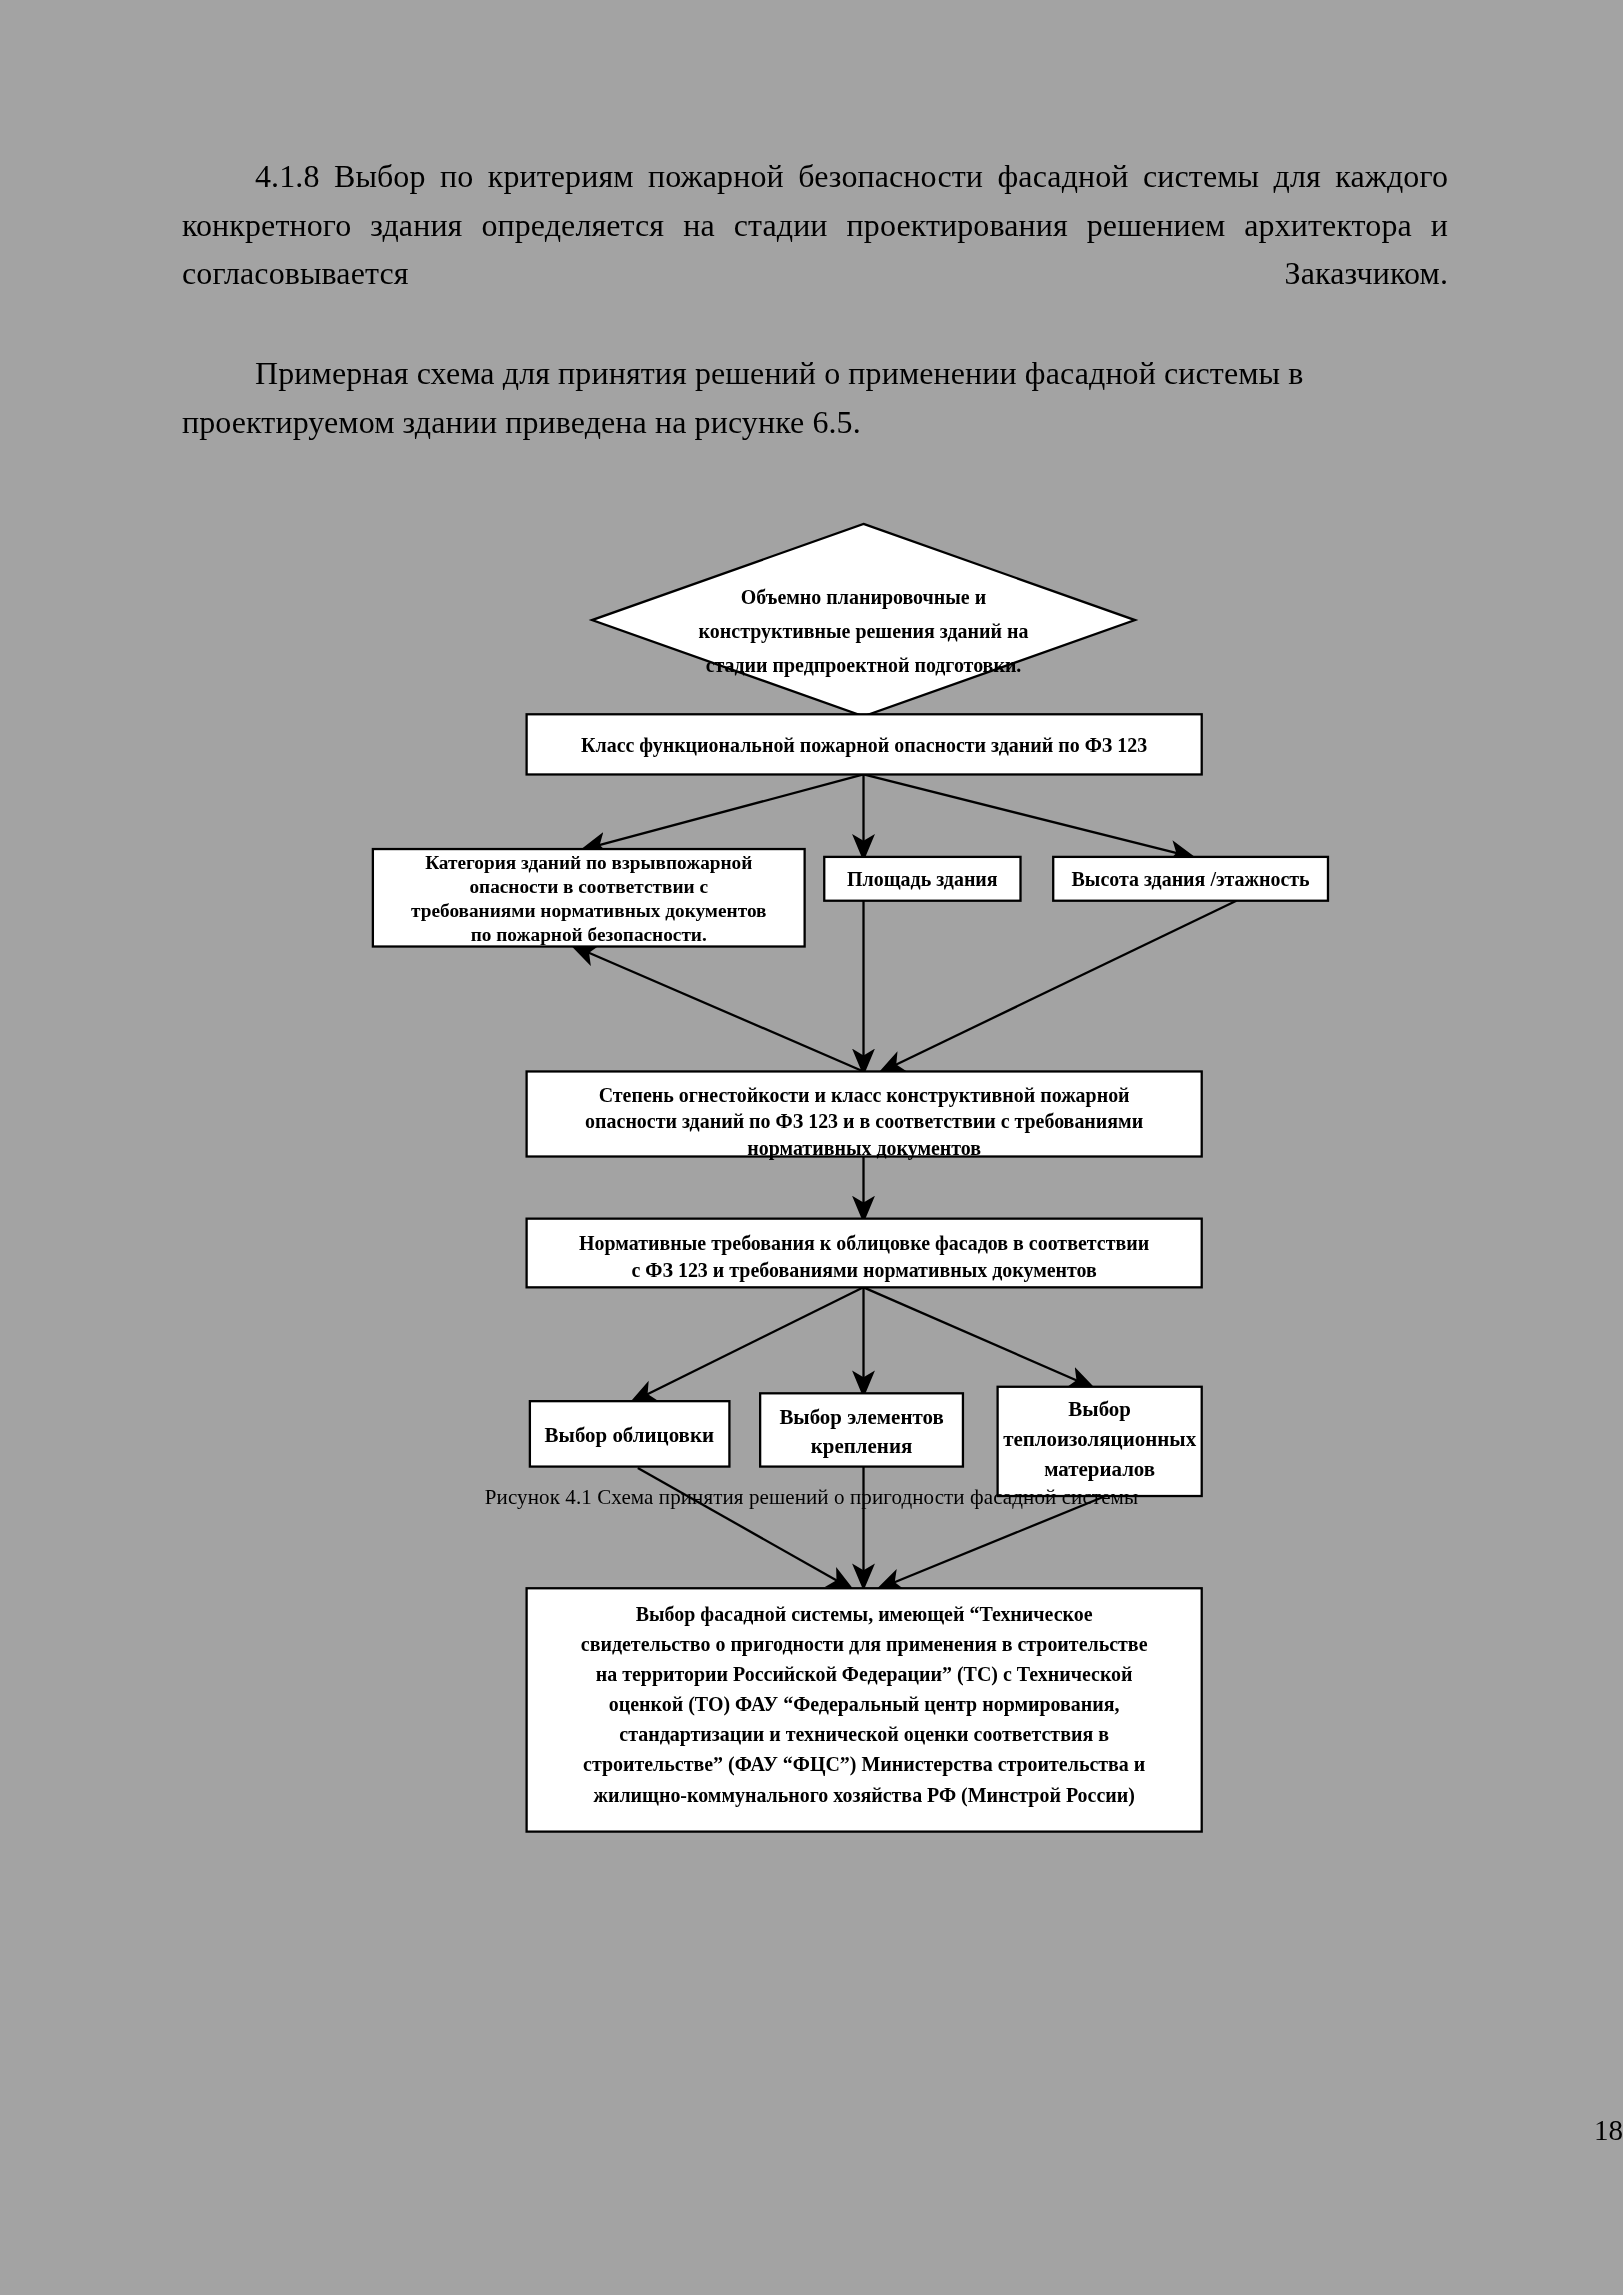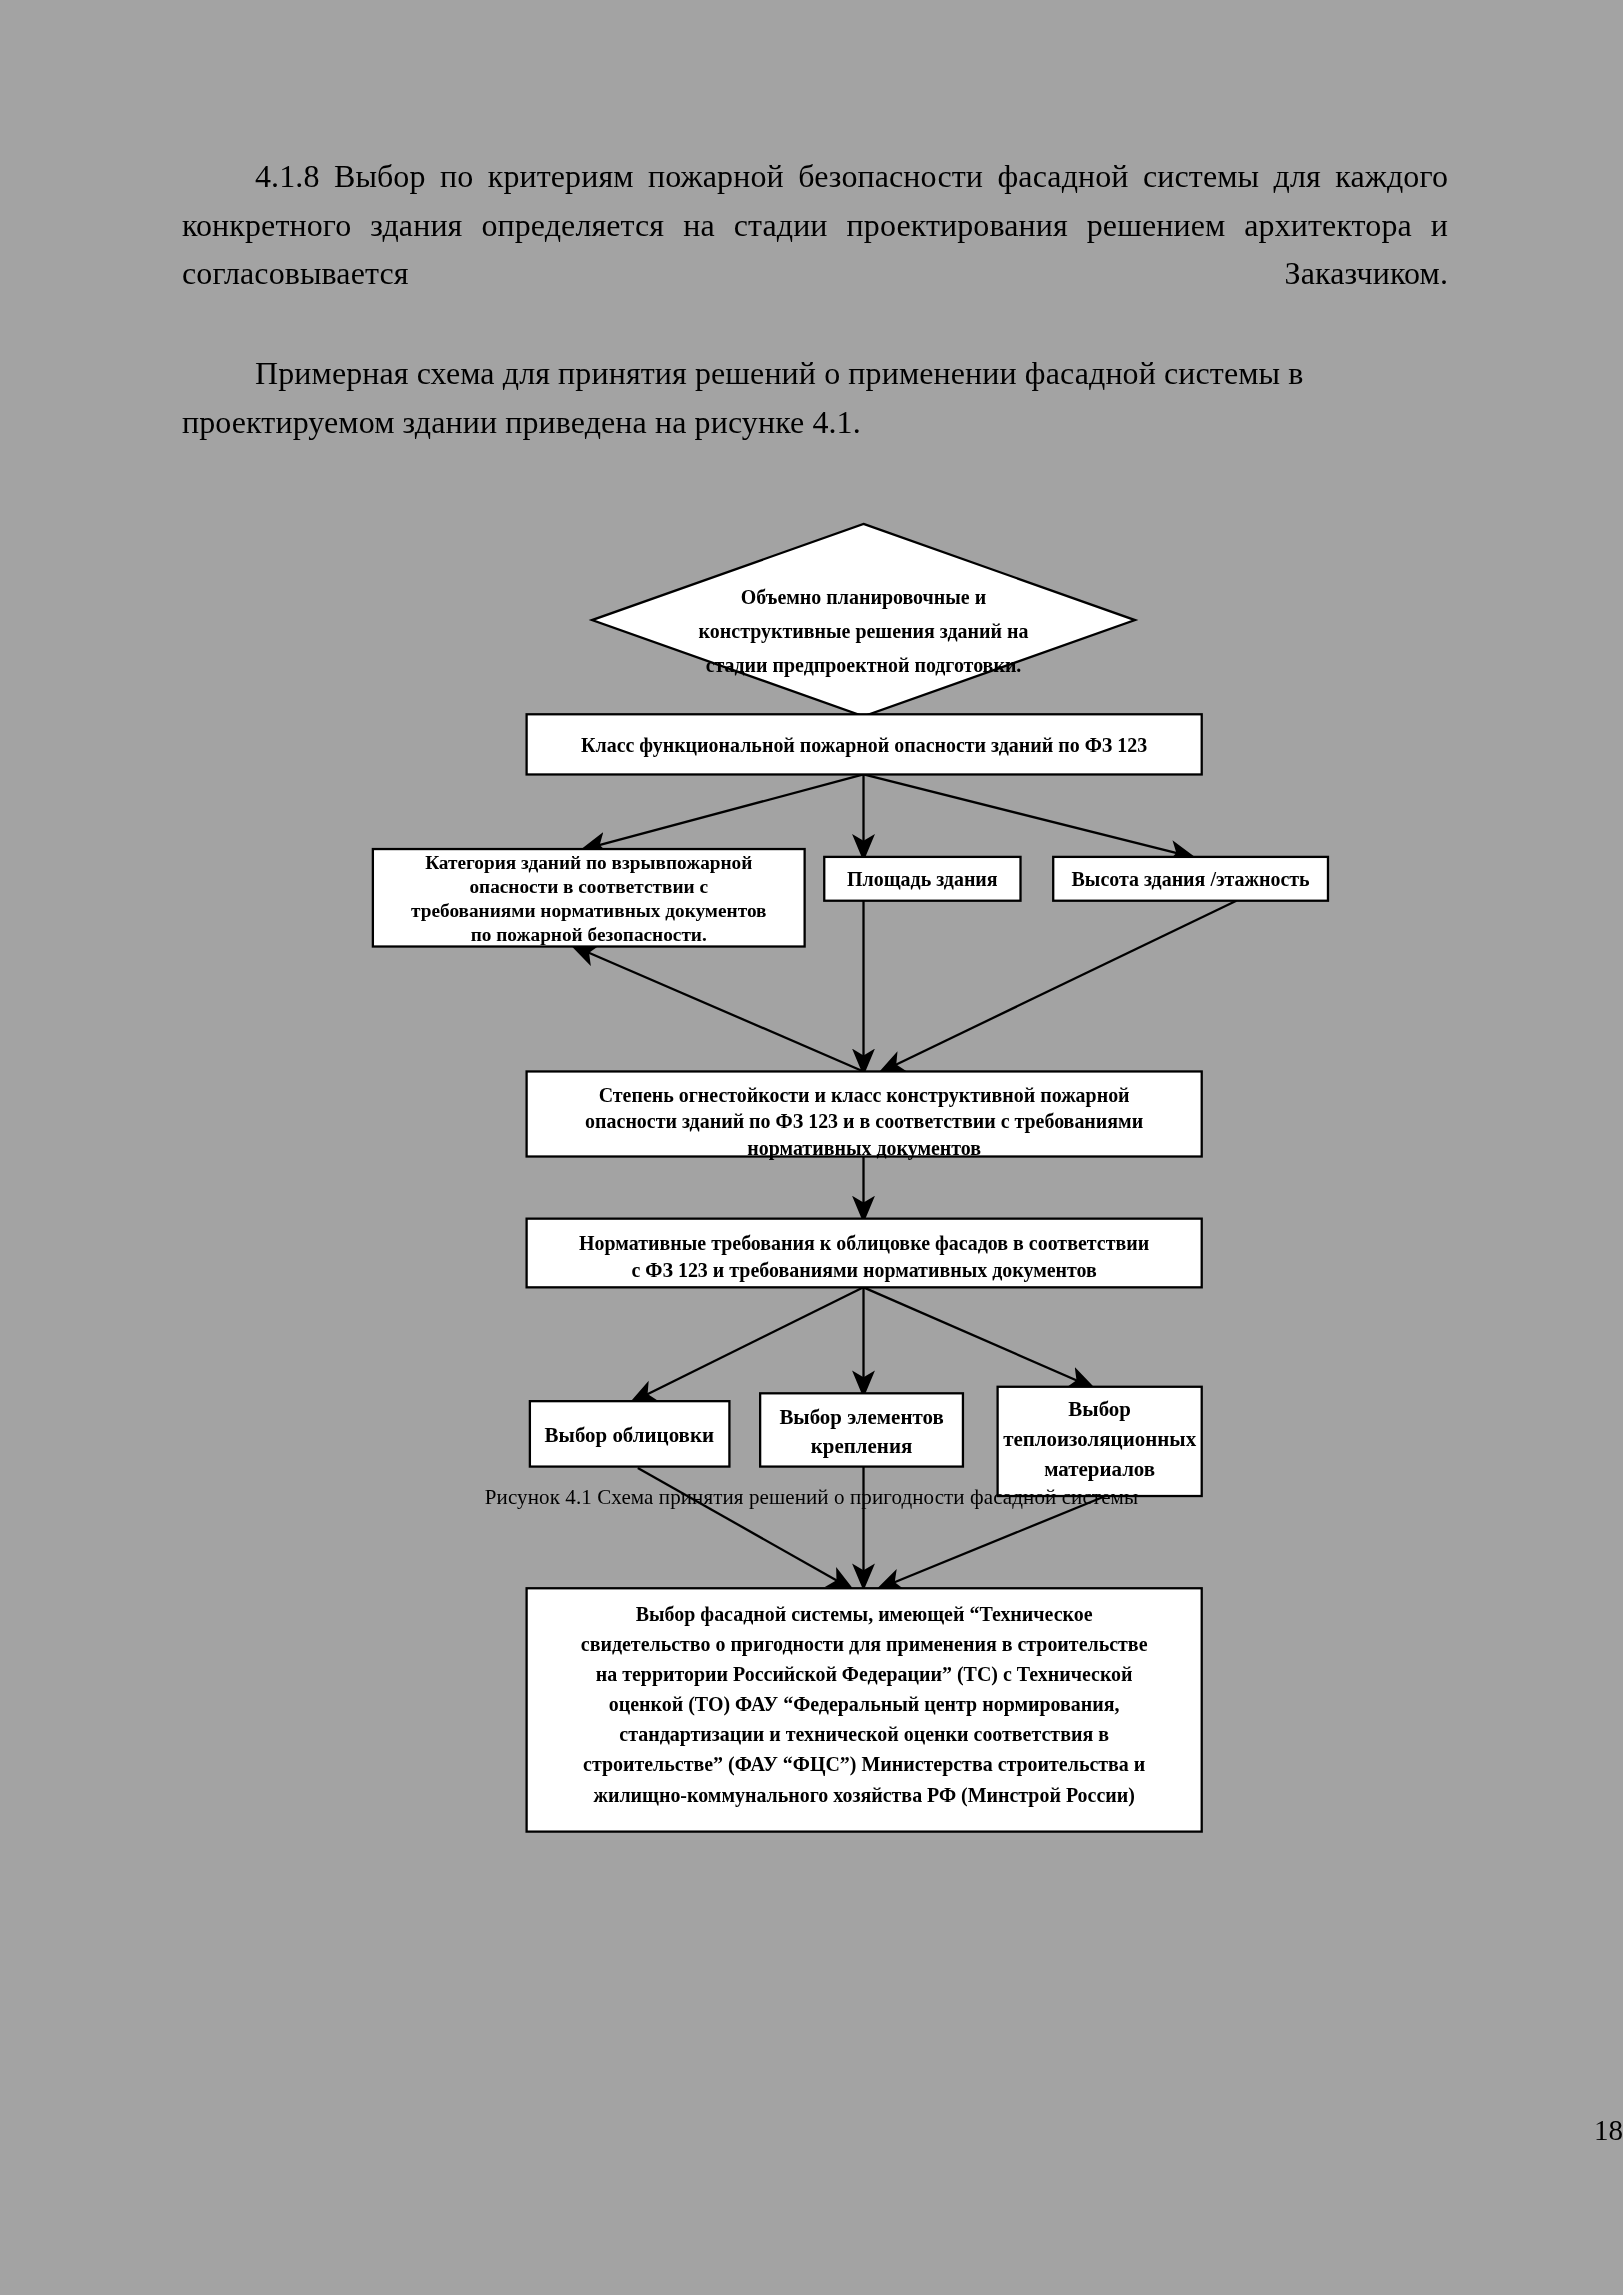--- a/index.html
+++ b/index.html
@@ -89,21 +89,21 @@
     font-size: 29px;
   }
 </style>
 </head>
 <body>
 
 <div class="page">
 
   <div class="text-block">
     <p class="para justify-all">4.1.8 Выбор по критериям пожарной безопасности фасадной системы для каждого конкретного здания определяется на стадии проектирования решением архитектора и согласовывается Заказчиком.</p>
-    <p class="para">Примерная схема для принятия решений о применении фасадной системы в проектируемом здании приведена на рисунке 4.1.</p>
+    <p class="para">Примерная схема для принятия решений о применении фасадной системы в проектируемом здании приведена на рисунке 6.5.</p>
   </div>
 
   <div class="figure">
     <svg viewBox="0 0 2481 2250" xmlns="http://www.w3.org/2000/svg">
       <defs>
         <marker id="ah" markerWidth="12" markerHeight="12" refX="10" refY="5" orient="auto" markerUnits="strokeWidth">
           <path d="M0,0 L12,5 L0,10 L3,5 z" fill="#000000"></path>
         </marker>
       </defs>
 

